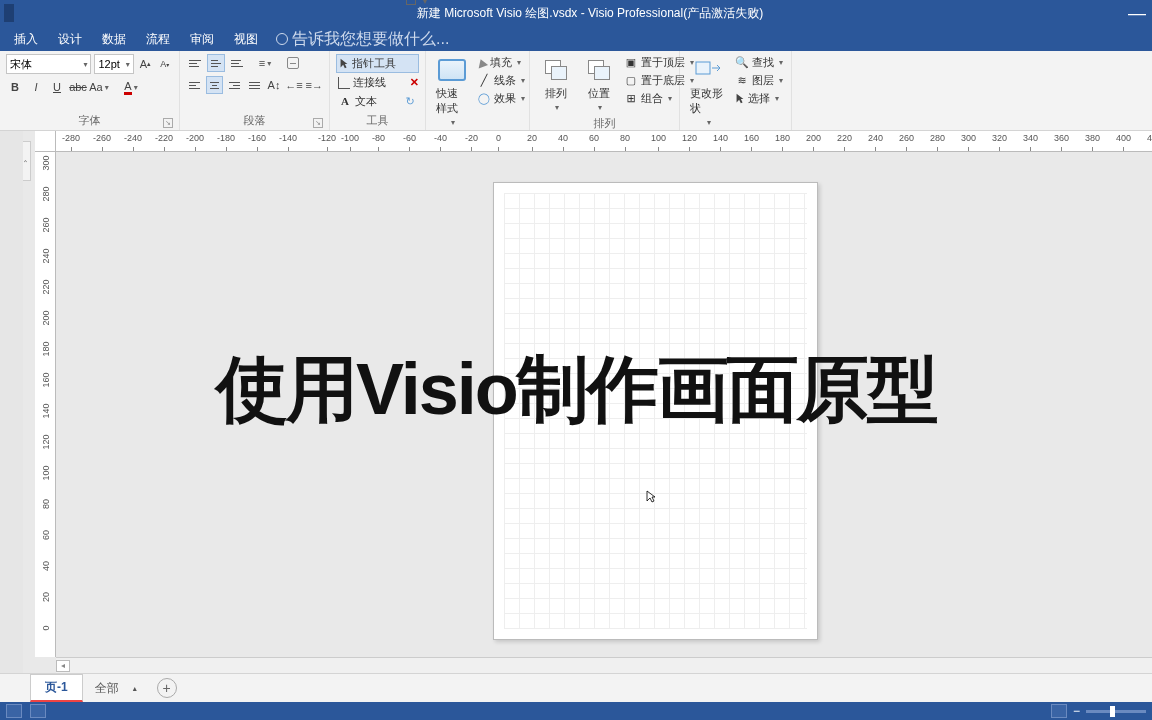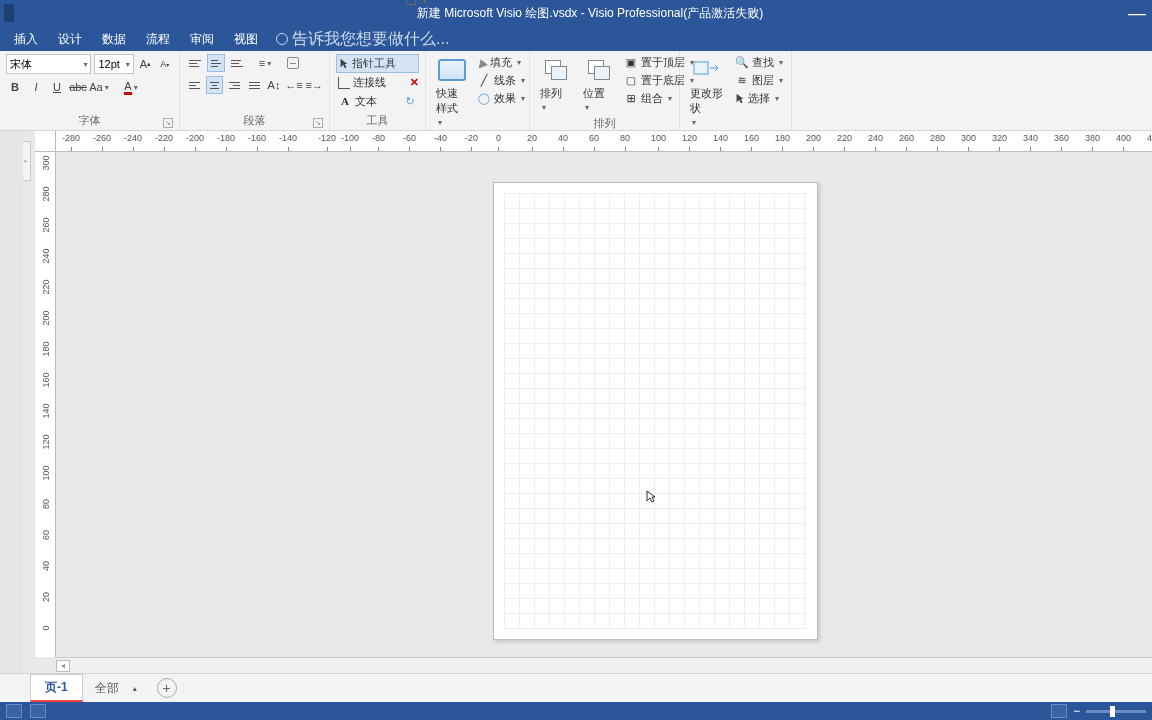--- a/index.html
+++ b/index.html
@@ -24,21 +24,21 @@
 .smallbtn { width: 18px; height: 18px; display:flex; align-items:center; justify-content:center; font-size: 11px; color:#444; cursor:pointer; }
 .smallbtn.bold { font-weight: bold; }
 .smallbtn.italic { font-style: italic; }
 .smallbtn.underline { text-decoration: underline; }
 .smallbtn.strike { text-decoration: line-through; }
 .align-btn { width:18px; height:18px; display:flex; flex-direction:column; justify-content:center; gap:2px; padding:3px; cursor:pointer;}
 .align-btn span { height:1px; background:#555; }
 .ribbon-item { font-size: 11px; color:#333; display:flex; align-items:center; gap:3px; padding:1px 2px; cursor:pointer; white-space:nowrap;}
 .ribbon-item .mini-icon { width:14px; height:14px; display:inline-flex; align-items:center; justify-content:center; }
 .dropdown-arrow { font-size:8px; color:#666; margin-left:2px; }
-.bigbtn { display:flex; flex-direction:column; font-size:11px; color:#333; padding:2px 4px; cursor:pointer; gap:2px;}
+.bigbtn { display:flex; flex-direction:column; align-items:center; font-size:11px; color:#333; padding:2px 4px; cursor:pointer; gap:2px;}
 .bigbtn .big-icon { width:32px; height:28px; display:flex; align-items:center; justify-content:center; }
 .workspace { position:absolute; top:131px; left:0; right:0; bottom:47px; background:#e9e9e9;margin-left:23px; }
 .collapse-tab { position:absolute; left:0; top:10px; width:8px; height:40px; background:#f3f3f3; border:1px solid #ccc; border-left:none; font-size:8px; writing-mode:vertical-rl; text-align:center; color:#666; cursor:pointer;}
 .hruler { position:absolute; top:0; left:33px; right:0; height:21px; background:#fff; border-bottom:1px solid #bbb; overflow:hidden; }
 .vruler { position:absolute; top:21px; left:12px; width:21px; bottom:16px; background:#fff; border-right:1px solid #bbb; overflow:hidden;}
 .ruler-corner { position:absolute; top:0; left:12px; width:21px; height:21px; background:#fff; border-right:1px solid #bbb; border-bottom:1px solid #bbb;}
 .hruler .tick { position:absolute; top:0; height:21px; display:flex; flex-direction:column; align-items:center; }
 .hruler .tick .num { font-size:9px; color:#555; margin-top:2px;}
 .hruler .tick .line { width:1px; height:5px; background:#888; margin-top:auto;}
 .vruler .tick { position:absolute; left:0; width:21px; display:flex; align-items:center;}
@@ -514,20 +514,21 @@
         <span class="num">20</span>
       </div>
       <div class="tick" style="top: 471px;">
         <span class="num">0</span>
       </div>
     </div>
   <div class="canvas-area">
     <div class="page">
       <div class="page-grid"></div>
     </div>
+    <div class="overlay-text">使用Visio制作画面原型</div>
     <div class="cursor-arrow"><svg viewBox="0 0 10 14">
           <path d="M1 1 L1 11 L4 8 L6 12 L8 11 L6 7 L9 7 Z" fill="none" stroke="#000" stroke-width="0.8"></path>
         </svg></div>
   </div>
   <div class="hscroll">
     <div class="nub">◂</div>
   </div>
 </div>
 
 <div class="sheettabs">

